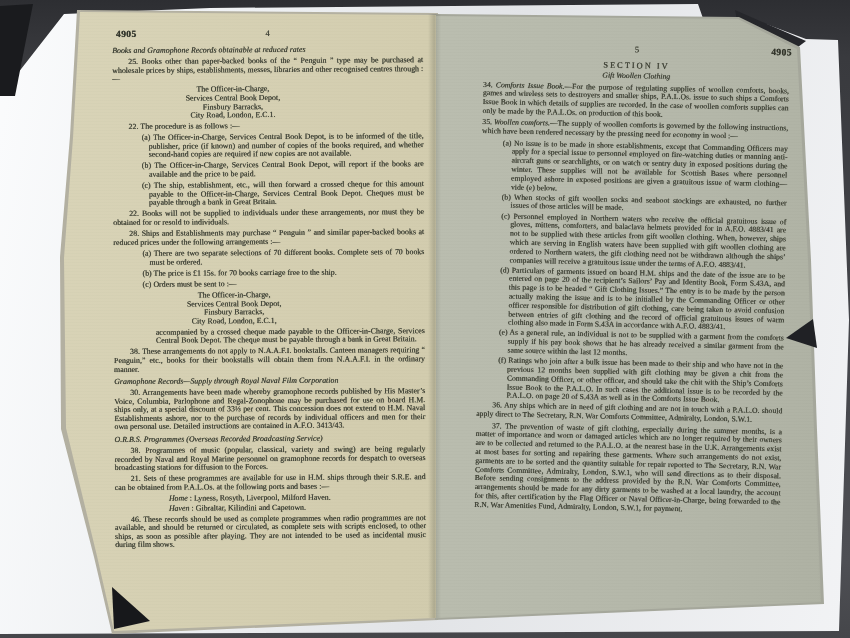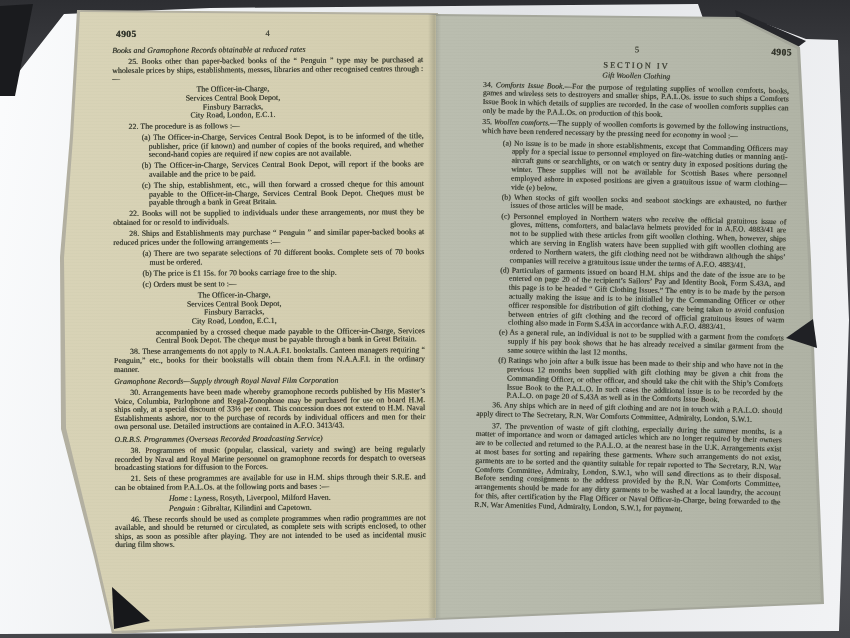--- a/index.html
+++ b/index.html
@@ -122,21 +122,21 @@
             <div>City Road, London, E.C.1,</div>
           </div>
           <div class="b cont">accompanied by a crossed cheque made payable to the Officer-in-Charge, Services Central Book Depot.  The cheque must be payable through a bank in Great Britain.</div>
           <div class="b p"><span>38. </span>These arrangements do not apply to N.A.A.F.I. bookstalls.  Canteen managers requiring “ Penguin,” etc., books for their bookstalls will obtain them from N.A.A.F.I. in the ordinary manner.</div>
           <div class="b ih">Gramophone Records—Supply through Royal Naval Film Corporation</div>
           <div class="b p"><span>30. </span>Arrangements have been made whereby gramophone records published by His Master’s Voice, Columbia, Parlophone and Regal-Zonophone may be purchased for use on board H.M. ships only, at a special discount of 33⅓ per cent. This concession does not extend to H.M. Naval Establishments ashore, nor to the purchase of records by individual officers and men for their own personal use. Detailed instructions are contained in A.F.O. 3413/43.</div>
           <div class="b ih">O.R.B.S. Programmes (Overseas Recorded Broadcasting Service)</div>
           <div class="b p"><span>38. </span>Programmes of music (popular, classical, variety and swing) are being regularly recorded by Naval and Royal Marine personnel on gramophone records for despatch to overseas broadcasting stations for diffusion to the Forces.</div>
           <div class="b p"><span>21. </span>Sets of these programmes are available for use in H.M. ships through their S.R.E. and can be obtained from P.A.L.Os. at the following ports and bases :—</div>
           <div class="b port"><span class="i">Home</span> :  Lyness, Rosyth, Liverpool, Milford Haven.</div>
-          <div class="b port"><span class="i">Penguin</span> :  Gibraltar, Kilindini and Capetown.</div>
+          <div class="b port"><span class="i">Haven</span> :  Gibraltar, Kilindini and Capetown.</div>
           <div class="b p"><span>46. </span>These records should be used as complete programmes when radio programmes are not available, and should be returned or circulated, as complete sets with scripts enclosed, to other ships, as soon as possible after playing.  They are not intended to be used as incidental music during film shows.</div>
         </div>
     </div>
   </div>
 
   <div class="page page-right">
     <div class="content content-right">
       <div class="hdr">
         <span class="pnum">5</span>
         <span class="stamp">4905</span>

